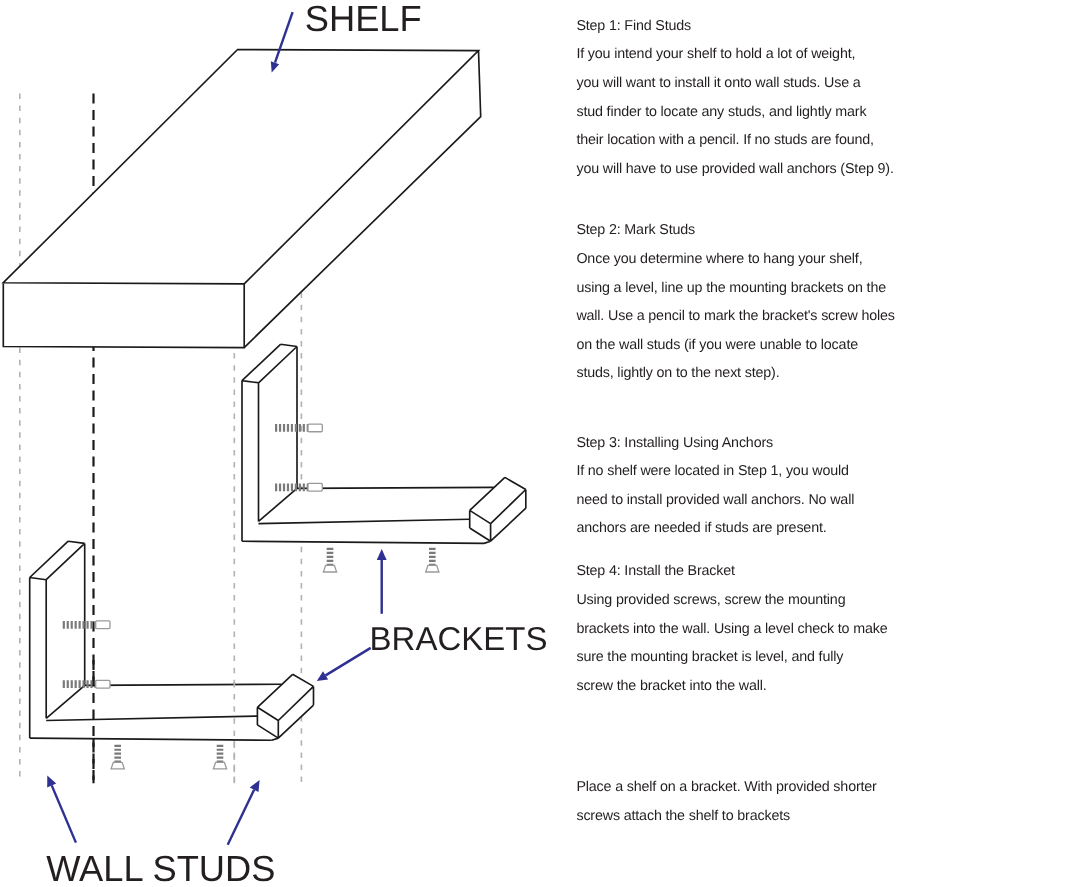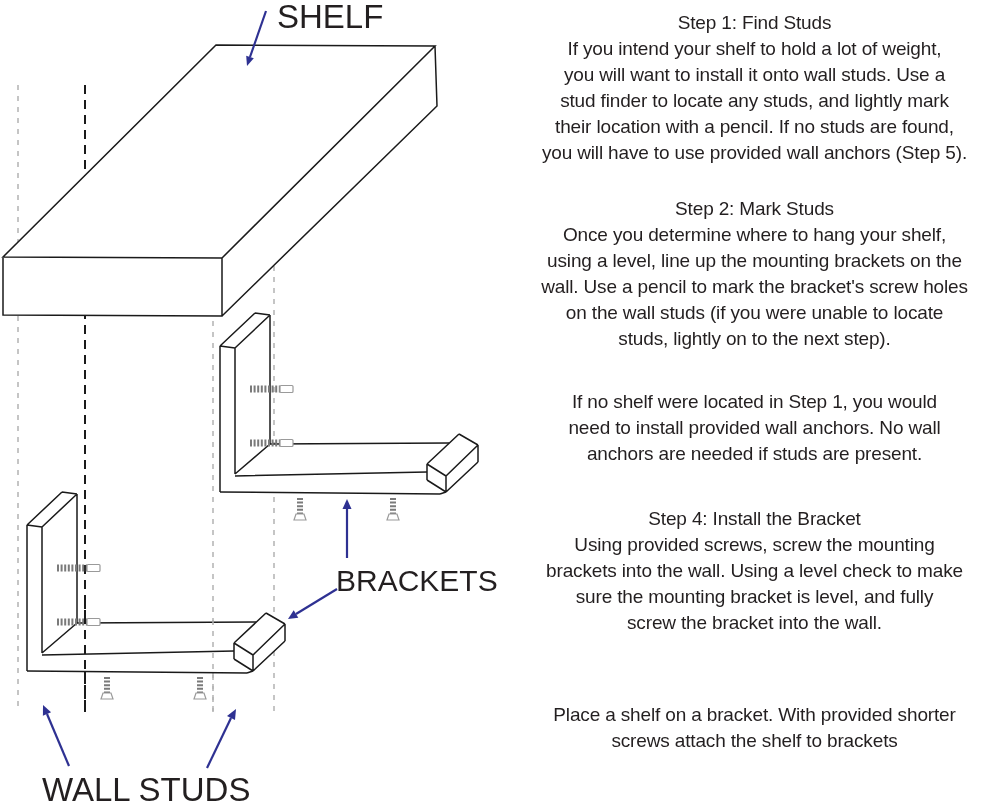--- a/index.html
+++ b/index.html
@@ -23,21 +23,21 @@
   .dashL{stroke:var(--stud-dash-light);stroke-width:1.5;stroke-dasharray:5 6;fill:none;}
   .dashD{stroke:var(--stud-dash-dark);stroke-width:2;stroke-dasharray:9 6;fill:none;}
   .arrow-ln{stroke:var(--arrow);stroke-width:2.2;fill:none;}
   .arrow-hd{fill:var(--arrow);stroke:none;}
   .screw-th{stroke:var(--screw);stroke-width:7;stroke-dasharray:2 1.6;fill:none;}
   .screw-thv{stroke:var(--screw);stroke-width:6;stroke-dasharray:2 1.6;fill:none;}
   .screw-hd{fill:#fff;stroke:var(--screw-head);stroke-width:1.2;}
   .biglabel{font-family:"Liberation Sans",sans-serif;fill:var(--text);font-weight:400;}
   
   .steps{position:absolute;left:524px;top:0;width:461px;}
-  .step{position:absolute;left:0;width:461px;font-size:19px;line-height:26px;letter-spacing:-0.15px;text-align:center;}
+  .step{position:absolute;left:0;width:461px;font-size:13px;line-height:26px;letter-spacing:-0.15px;}
   .step-h{white-space:pre-line;}
   .step-b{white-space:pre-line;}
 </style>
 </head>
 <body>
 
 <div class="canvas">
 
   <svg class="diagram" width="505" height="806" viewBox="0 0 505 806">
 
@@ -148,31 +148,32 @@
     <text class="biglabel" x="42" y="801" font-size="33">WALL STUDS</text>
   </svg>
 
   <div class="steps">
     <div class="step" style="top:10px">
       <div class="step-h">Step 1: Find Studs</div>
       <div class="step-b">If you intend your shelf to hold a lot of weight,
 you will want to install it onto wall studs. Use a
 stud finder to locate any studs, and lightly mark
 their location with a pencil. If no studs are found,
-you will have to use provided wall anchors (Step 5).</div>
+you will have to use provided wall anchors (Step 9).</div>
     </div>
     <div class="step" style="top:196px">
       <div class="step-h">Step 2: Mark Studs</div>
       <div class="step-b">Once you determine where to hang your shelf,
 using a level, line up the mounting brackets on the
 wall. Use a pencil to mark the bracket's screw holes
 on the wall studs (if you were unable to locate
 studs, lightly on to the next step).</div>
     </div>
     <div class="step" style="top:389px">
+      <div class="step-h">Step 3: Installing Using Anchors</div>
       <div class="step-b">If no shelf were located in Step 1, you would
 need to install provided wall anchors. No wall
 anchors are needed if studs are present.</div>
     </div>
     <div class="step" style="top:506px">
       <div class="step-h">Step 4: Install the Bracket</div>
       <div class="step-b">Using provided screws, screw the mounting
 brackets into the wall. Using a level check to make
 sure the mounting bracket is level, and fully
 screw the bracket into the wall.</div>

